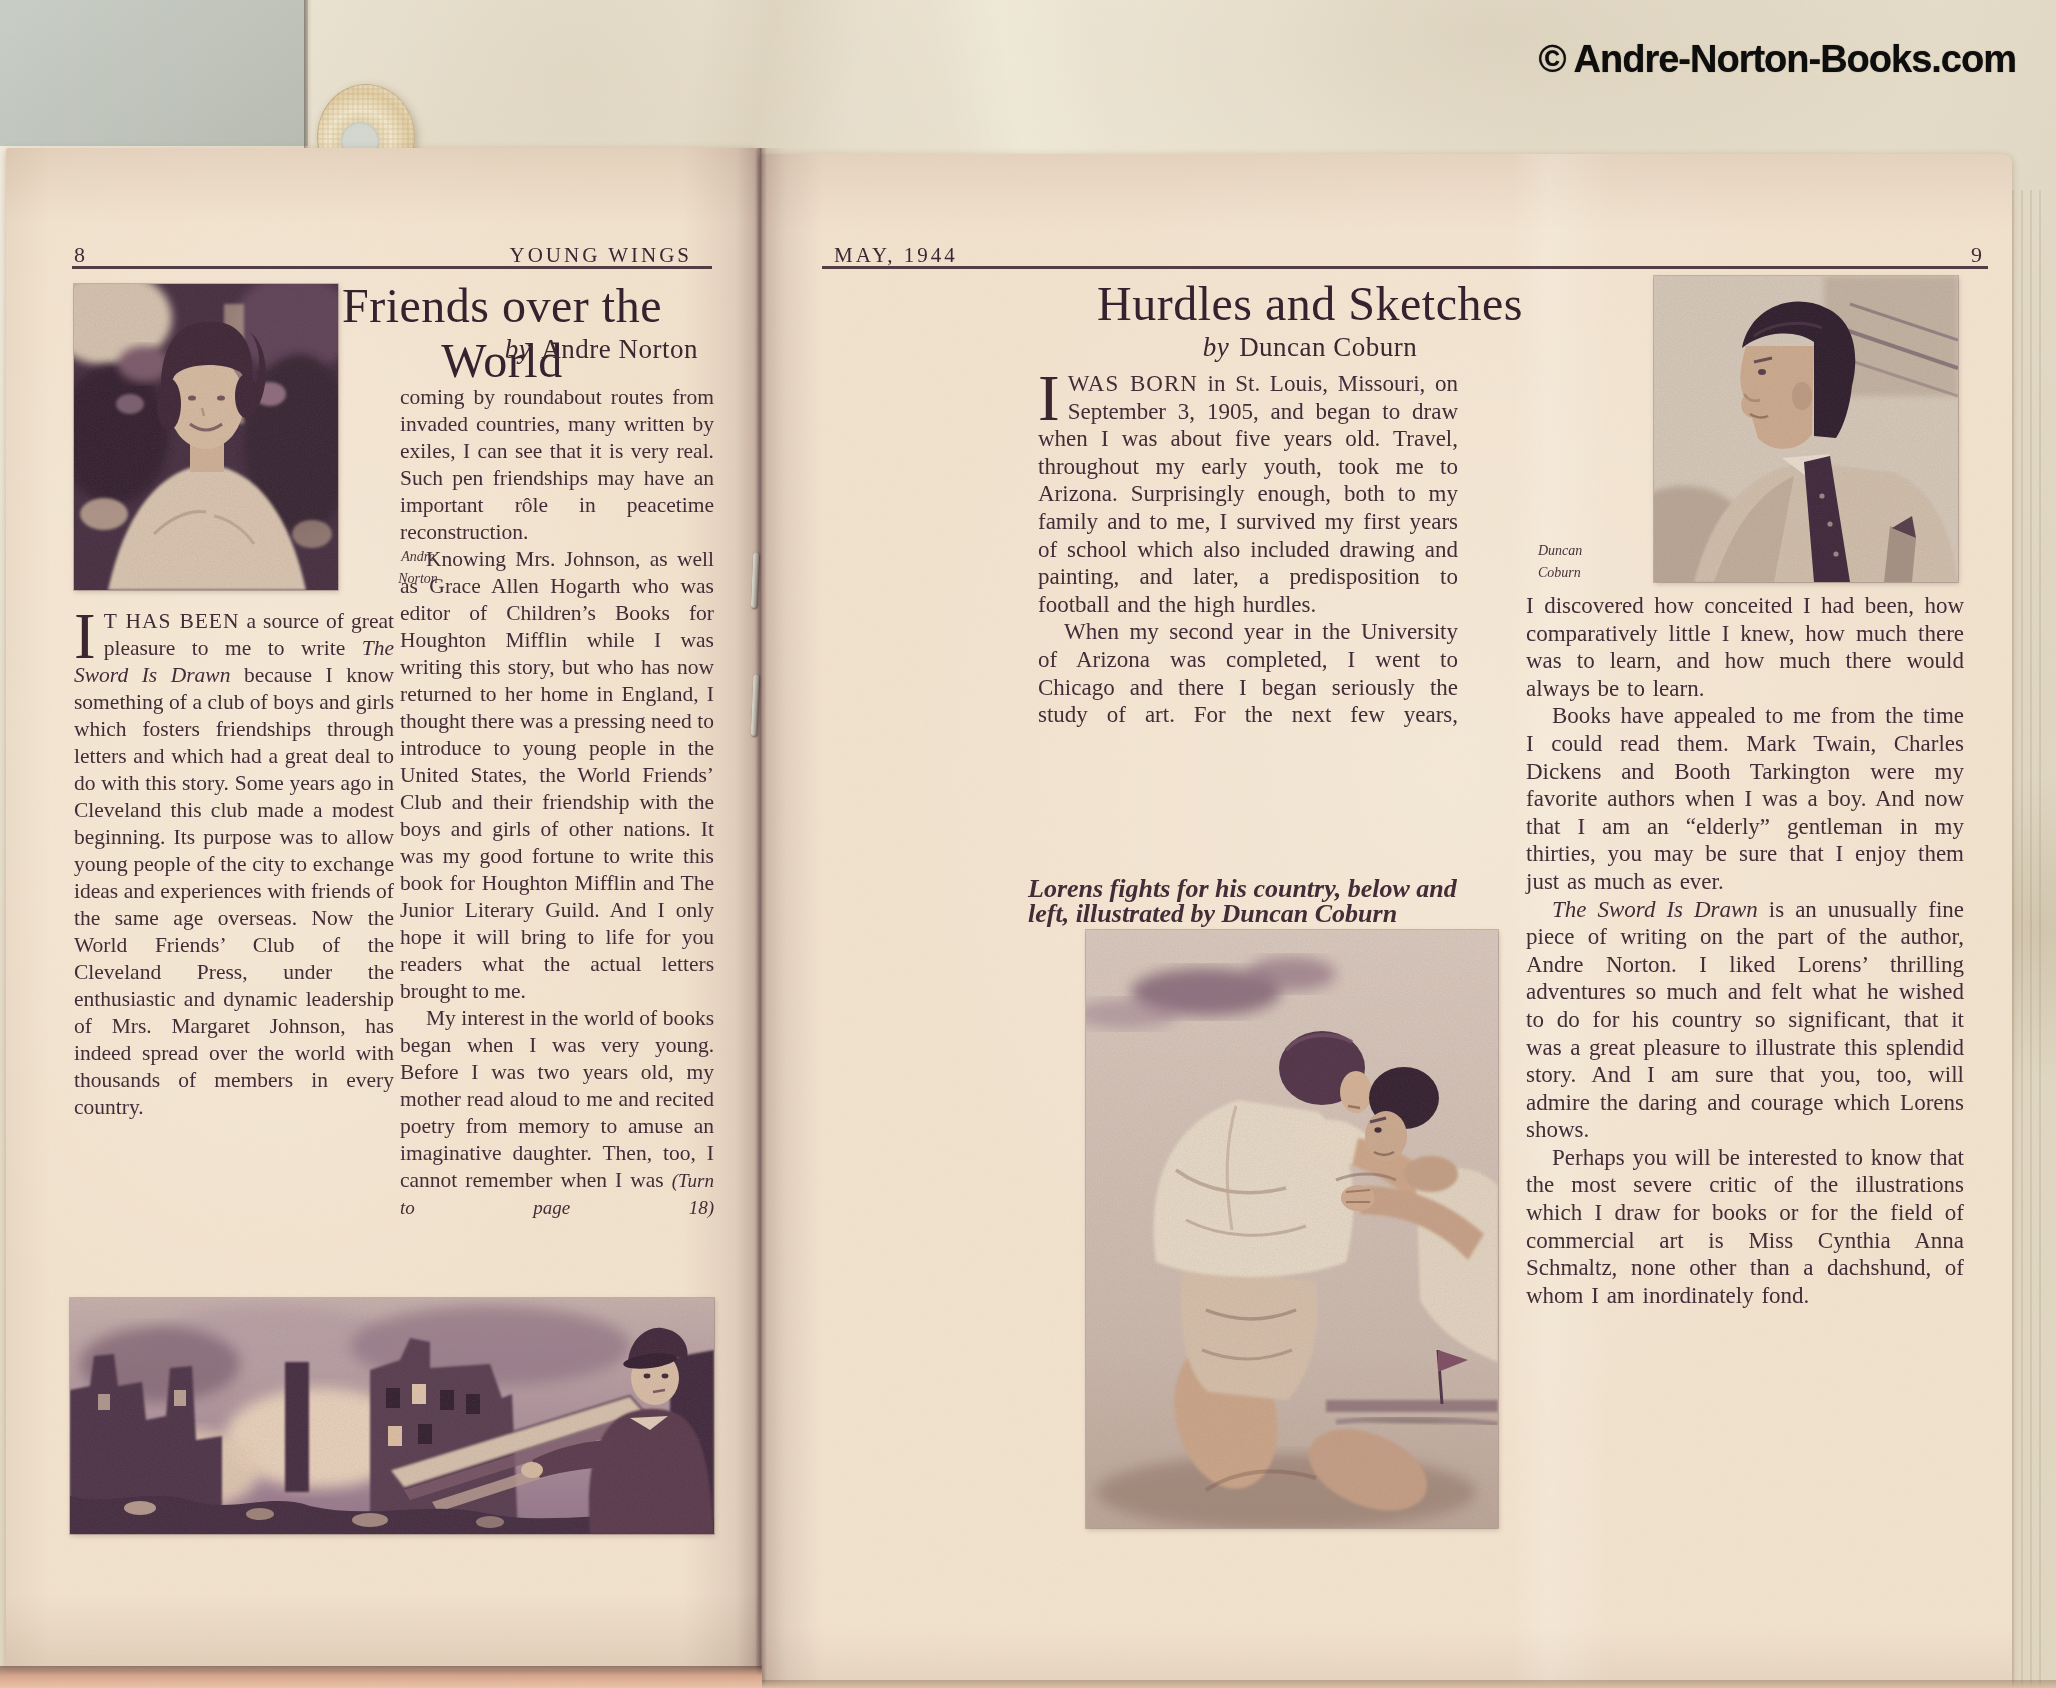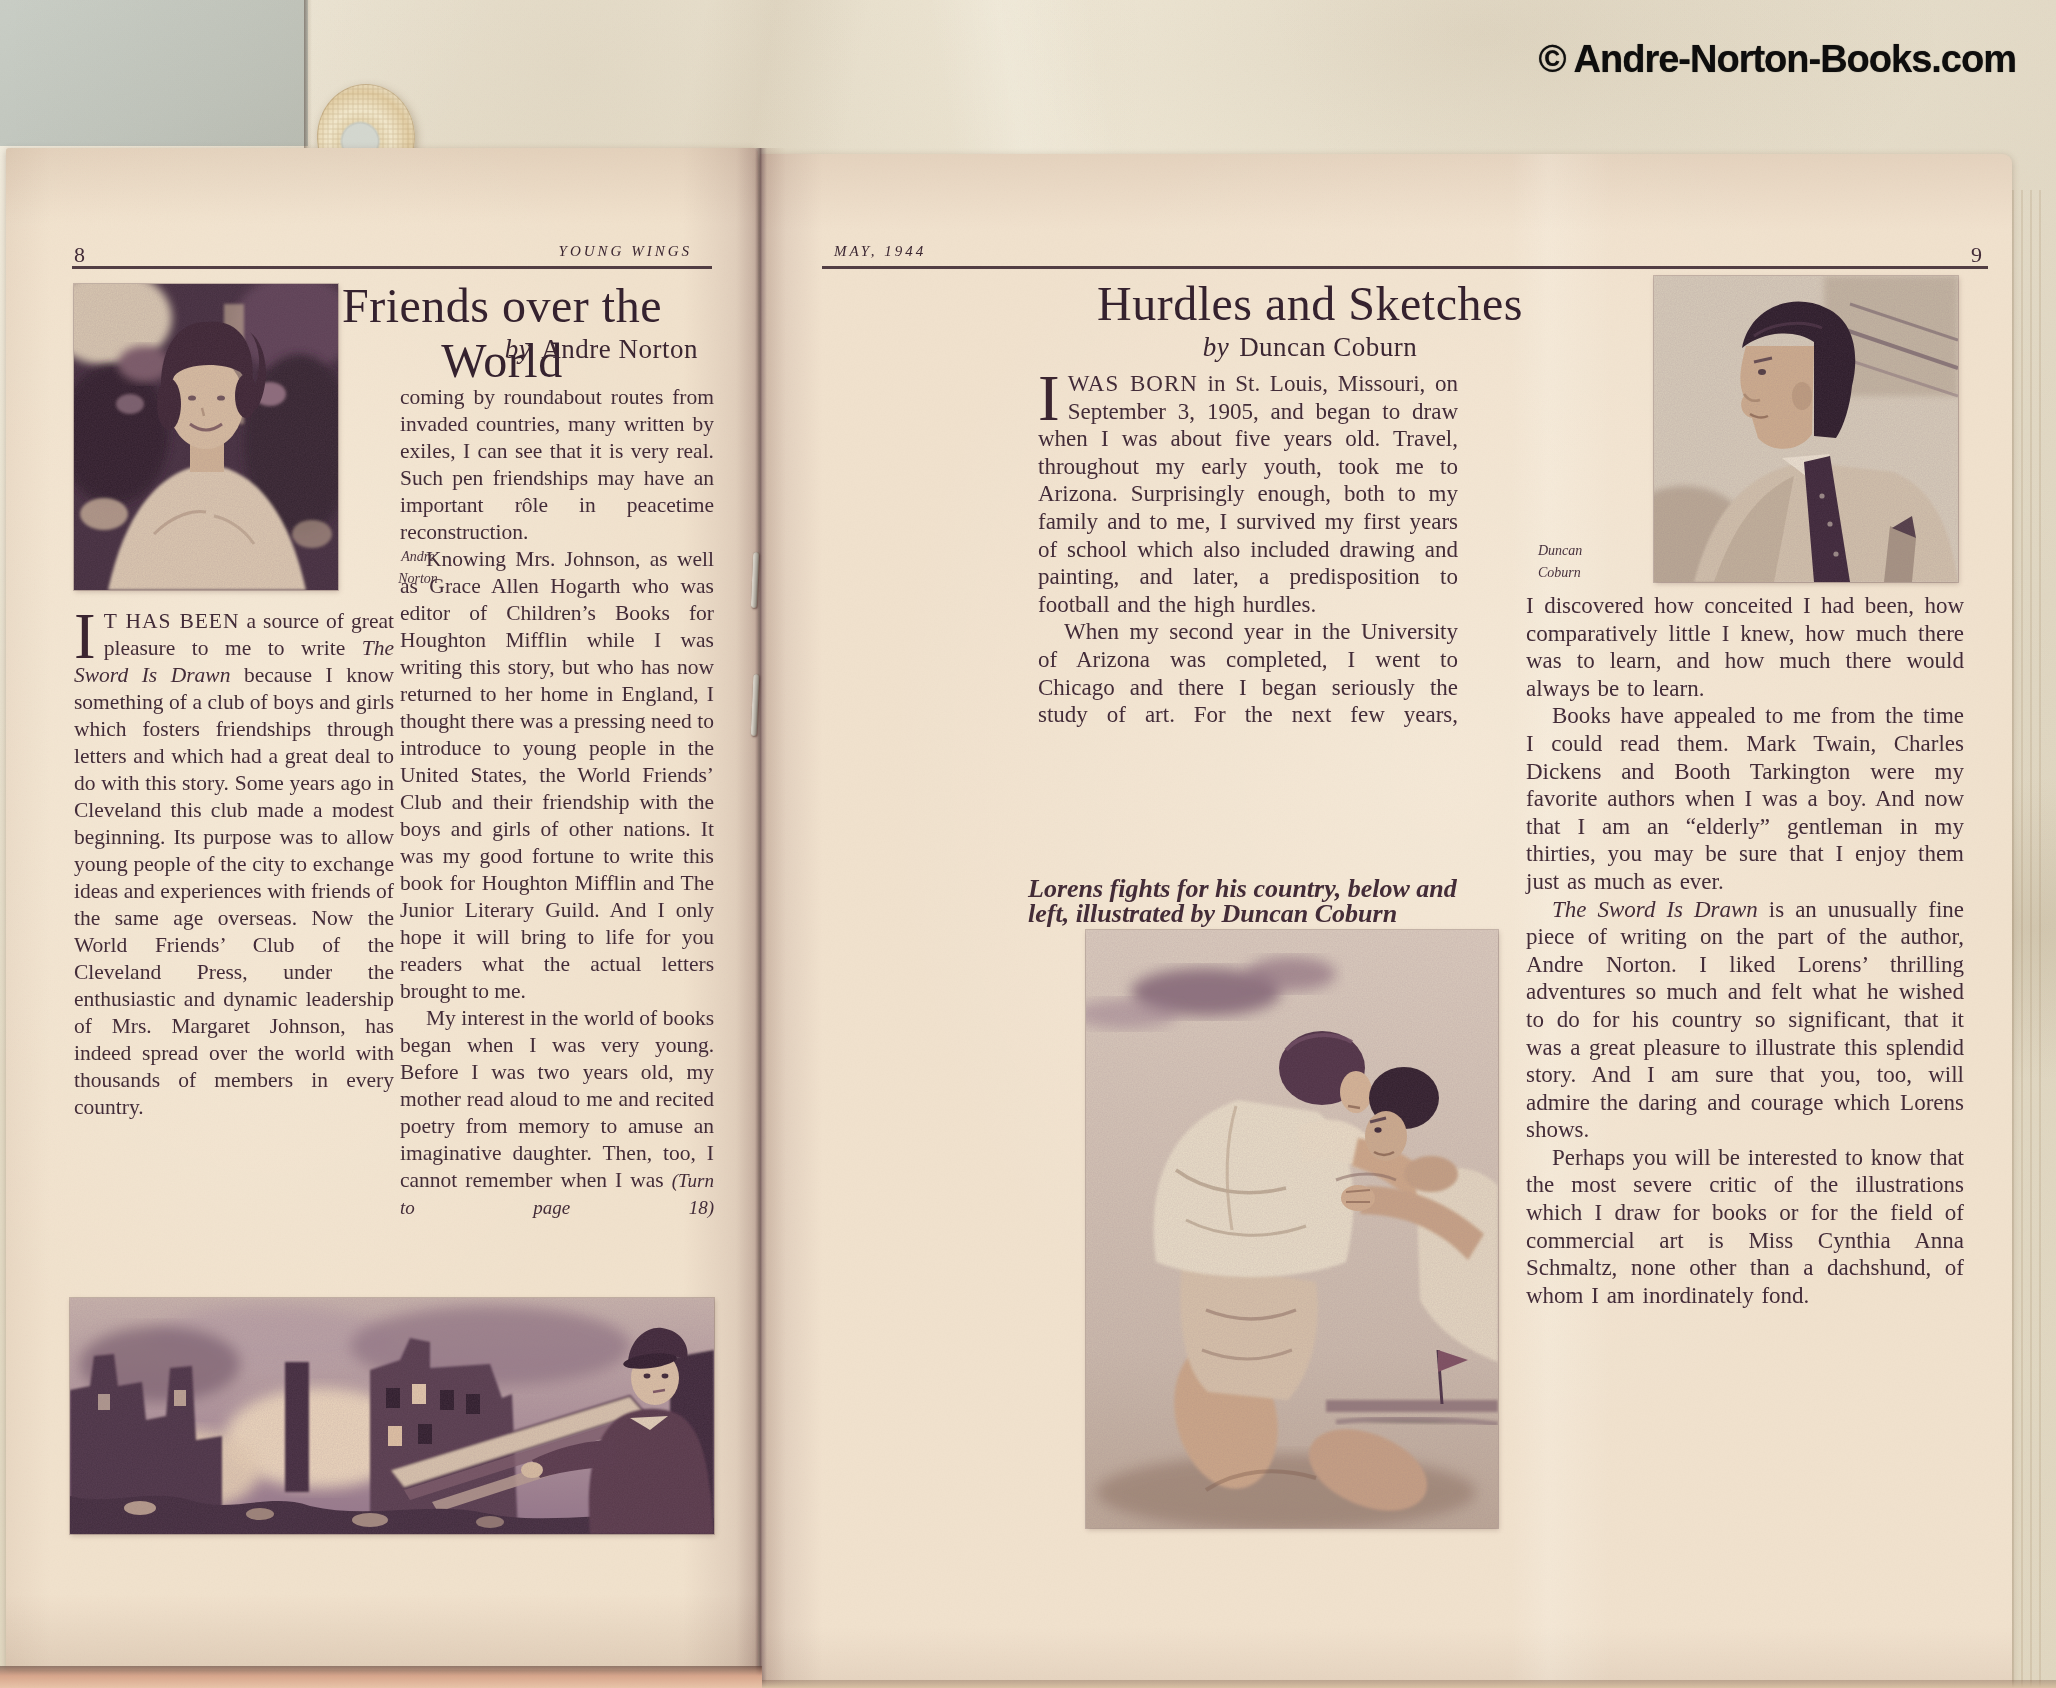--- a/index.html
+++ b/index.html
@@ -65,21 +65,21 @@
   #gutter{left:736px;top:148px;width:50px;height:1540px;pointer-events:none;
     background:linear-gradient(to right, transparent, rgba(96,58,58,.16) 38%, rgba(58,30,38,.55) 49%, rgba(70,38,44,.34) 53%, rgba(130,90,75,.14) 62%, transparent);}
   .staple{left:752px;width:6px;border-radius:3px;
     background:linear-gradient(to right,#ece8de,#a8a298 70%,#7e786e);
     box-shadow:1px 1px 2px rgba(60,30,30,.55), inset 0 0 1px rgba(90,60,40,.8);
     transform:rotate(2.5deg);}
   #staple-top{top:552px;height:56px;}
   #staple-bottom{top:674px;height:62px;}
   
   .ink{color:#412a37;}
-  .runhead{font-size:15px;letter-spacing:3px;color:#3a2531;font-style:italic;}
+  .runhead{font-size:21px;letter-spacing:3px;color:#3a2531;}
   .rule{height:3px;background:#3a2530;opacity:.88;}
   .title{font-size:48px;color:#34212e;text-align:center;letter-spacing:.5px;}
   .byline{font-size:27px;color:#3a2531;text-align:center;letter-spacing:.5px;}
   .byline .by{font-style:italic;margin-right:10px;}
   .colA{font-size:21.5px;line-height:27px;text-align:justify;color:#422b38;}
   .colB{font-size:23px;line-height:27.6px;text-align:justify;color:#422b38;word-spacing:2px;}
   .colA p,.colB p{margin:0;}
   .ind{text-indent:26px;}
   .jlast{text-align-last:justify;}
   .dropcap{float:left;font-size:65px;line-height:52px;padding:2px 8px 0 0;color:#3a2430;}

